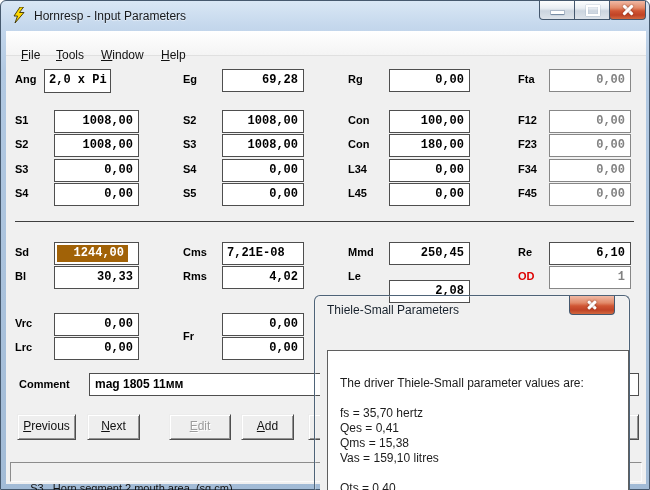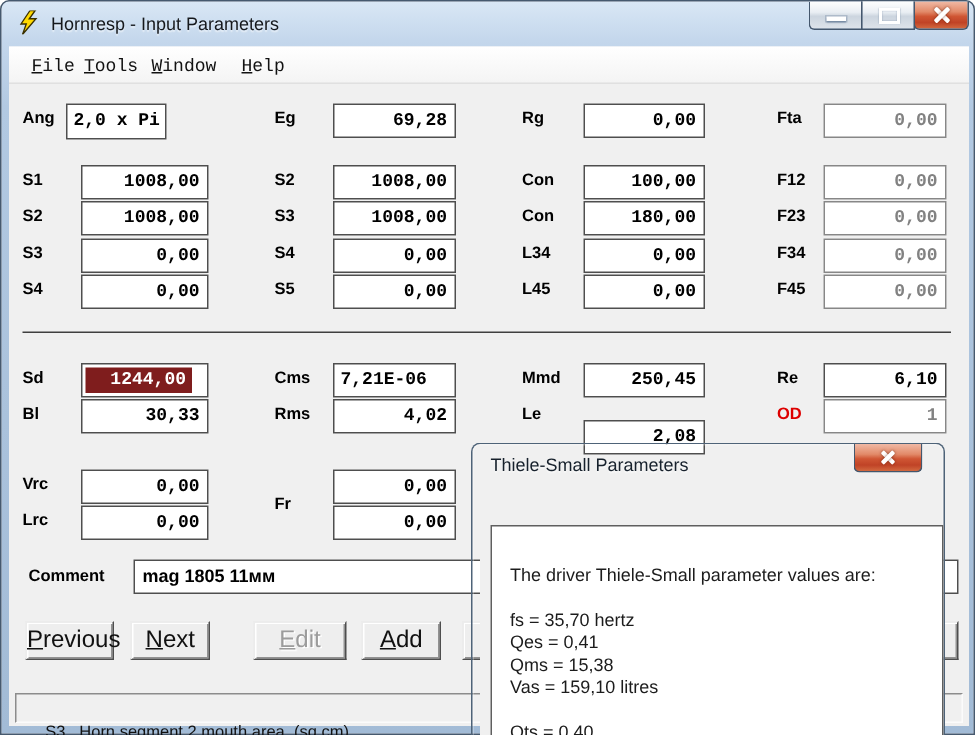--- a/index.html
+++ b/index.html
@@ -24,42 +24,42 @@
     box-shadow:0 1px 1px #7388a0,0 0 0 1px rgba(110,130,155,.35);}
   .glyph-max{position:absolute;left:11px;top:4px;width:10px;height:7px;border:2px solid #fff;
     box-shadow:0 0 1px #7388a0, inset 0 0 1px #7388a0;}
   .xbar{position:absolute;left:50%;top:50%;width:13px;height:3px;background:#fff;border-radius:1px;
     box-shadow:0 0 2px rgba(100,25,5,.7);}
   .xbar.a{transform:translate(-50%,-50%) rotate(45deg);}
   .xbar.b{transform:translate(-50%,-50%) rotate(-45deg);}
   .client{position:absolute;left:5px;top:30px;width:640px;height:453px;background:#f0f0f0;}
   .menubar{position:absolute;left:5px;top:30px;width:640px;height:25px;
     background:linear-gradient(#ffffff,#f4f4f4);border-bottom:1px solid #e0e0e0;box-sizing:border-box;}
-  .menu-item{position:absolute;top:5px;font-size:12px;color:#121212;padding:1px 3px;cursor:default;font-family:Liberation Mono, monospace;}
+  .menu-item{position:absolute;top:16px;font-size:12px;color:#121212;padding:1px 3px;cursor:default;}
   
   .flabel{position:absolute;font-size:11px;font-weight:bold;color:#000;white-space:pre;}
   .field{position:absolute;box-sizing:border-box;background:#fff;border:1px solid #4e4e4e;}
   .field .val{position:absolute;inset:0;font-family:"Liberation Mono","DejaVu Sans Mono",monospace;
     font-size:12px;font-weight:bold;color:#000;line-height:21px;padding:0 5px;text-align:right;white-space:pre;}
   .field.left .val{text-align:left;padding-left:4px;}
   .field.disabled{border-color:#878787;}
   .field.disabled .val{color:#828282;}
   .sel{position:absolute;left:2px;top:2px;bottom:2px;width:71px;color:#fff;
     font-family:"Liberation Mono","DejaVu Sans Mono",monospace;font-size:12px;font-weight:bold;
     line-height:17px;text-align:right;padding-right:4px;box-sizing:border-box;}
   .divider{position:absolute;left:14px;top:220px;width:619px;height:1px;background:#3f3f3f;}
   
   .comment-field{position:absolute;left:88px;top:372px;width:550px;height:23px;box-sizing:border-box;
     background:#fff;border:1px solid #4e4e4e;}
   .comment-field .cval{position:absolute;inset:0;font-size:12px;font-weight:bold;color:#000;
     line-height:21px;padding-left:5px;white-space:pre;}
   .btn{position:absolute;top:413px;height:26px;box-sizing:border-box;background:#eeeeee;
     border:1px solid;border-color:#ececec #4e4e4e #4e4e4e #ececec;
     box-shadow:inset 1px 1px 0 #ffffff, inset -1px -1px 0 #929292;
-    font-size:16px;color:#111;text-align:center;line-height:23px;cursor:default;}
+    font-size:12px;color:#111;text-align:center;line-height:23px;cursor:default;}
   .btn.disabled{color:#9c9c9c;text-shadow:1px 1px 0 #fff;}
   .statusbar{position:absolute;left:9px;top:461px;width:632px;height:20px;box-sizing:border-box;
     background:#f0f0f0;border:1px solid;border-color:#8c8c8c #fbfbfb #fbfbfb #8c8c8c;
     font-size:11px;color:#111;line-height:17px;padding-left:7px;white-space:pre;}
   
   .dialog{position:absolute;left:313px;top:294px;width:316px;height:196px;box-sizing:border-box;
     background:linear-gradient(180deg,#dde9f7 0,#c9daee 22px,#b8cde3 60px,#accJda 100%,#accada 100%);
     border:1px solid #4e6378;border-bottom:none;border-radius:6px 6px 0 0;
     box-shadow:0 0 0 1px rgba(255,255,255,.25) inset;}
   .dtitle{position:absolute;left:12px;top:7px;font-size:12px;color:#17212c;
@@ -180,25 +180,25 @@
       <div class="flabel" style="left: 347px; top: 186px;">L45</div>
       <div class="field" style="left: 388px; top: 182px; width: 81px; height: 23px;">
         <div class="val">0,00</div>
       </div>
       <div class="flabel" style="left: 517px; top: 186px;">F45</div>
       <div class="field disabled" style="left: 548px; top: 182px; width: 82px; height: 23px;">
         <div class="val">0,00</div>
       </div>
       <div class="flabel" style="left: 14px; top: 245px;">Sd</div>
       <div class="field" style="left: 53px; top: 241px; width: 85px; height: 23px;">
-        <div class="sel" style="background: #7f1d1d;">1244,00</div>
+        <div class="sel" style="background: #a16207;">1244,00</div>
       </div>
       <div class="flabel" style="left: 182px; top: 245px;">Cms</div>
       <div class="field left" style="left: 221px; top: 241px; width: 82px; height: 23px;">
-        <div class="val">7,21E-06</div>
+        <div class="val">7,21E-08</div>
       </div>
       <div class="flabel" style="left: 347px; top: 245px;">Mmd</div>
       <div class="field" style="left: 388px; top: 241px; width: 81px; height: 23px;">
         <div class="val">250,45</div>
       </div>
       <div class="flabel" style="left: 517px; top: 245px;">Re</div>
       <div class="field" style="left: 548px; top: 241px; width: 82px; height: 23px;">
         <div class="val">6,10</div>
       </div>
       <div class="flabel" style="left: 14px; top: 269px;">Bl</div>

